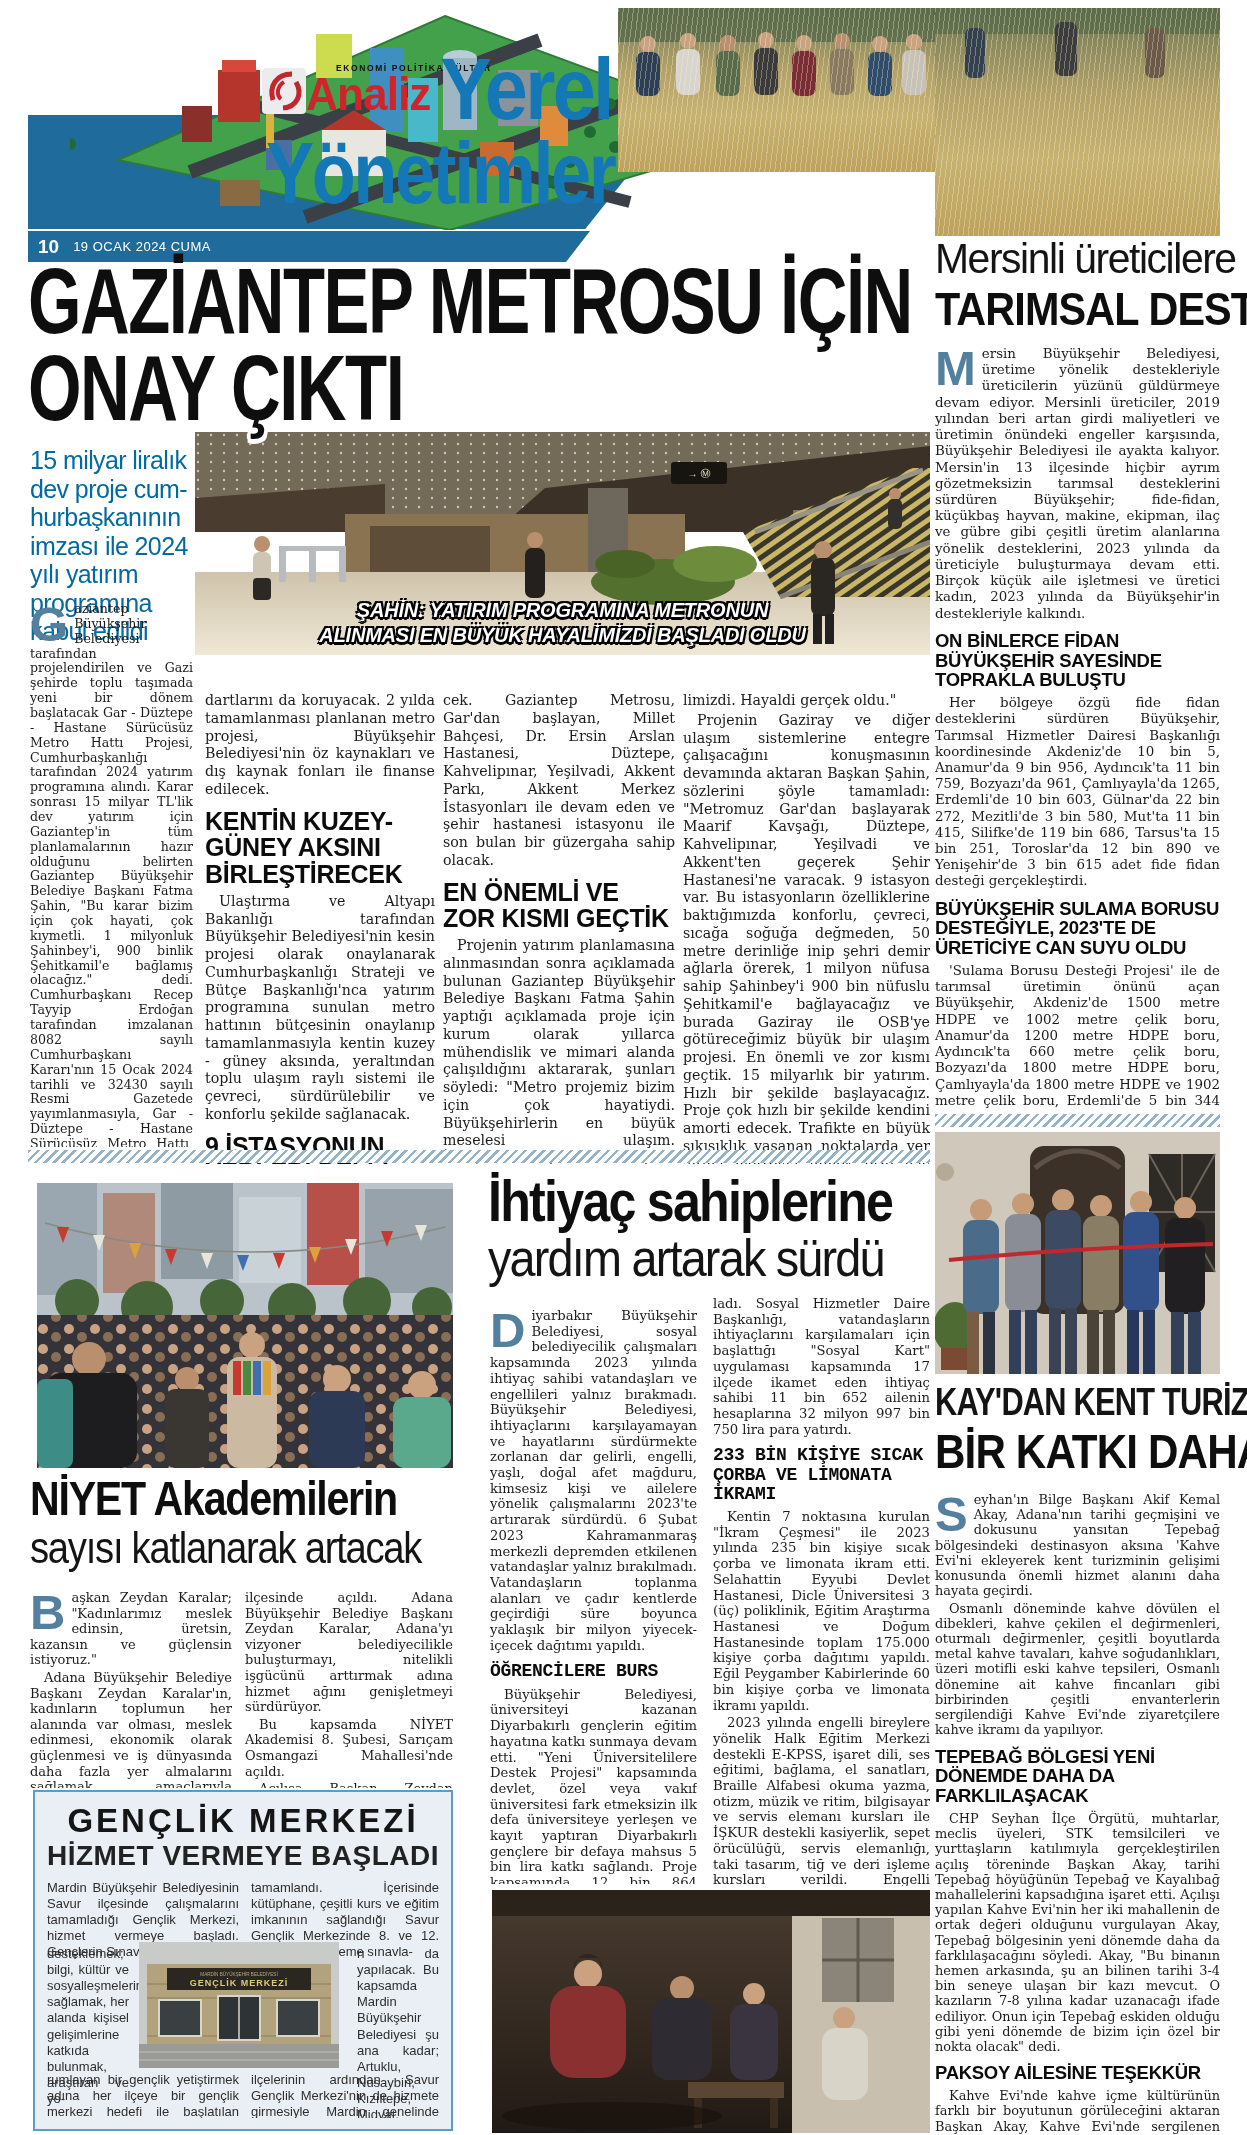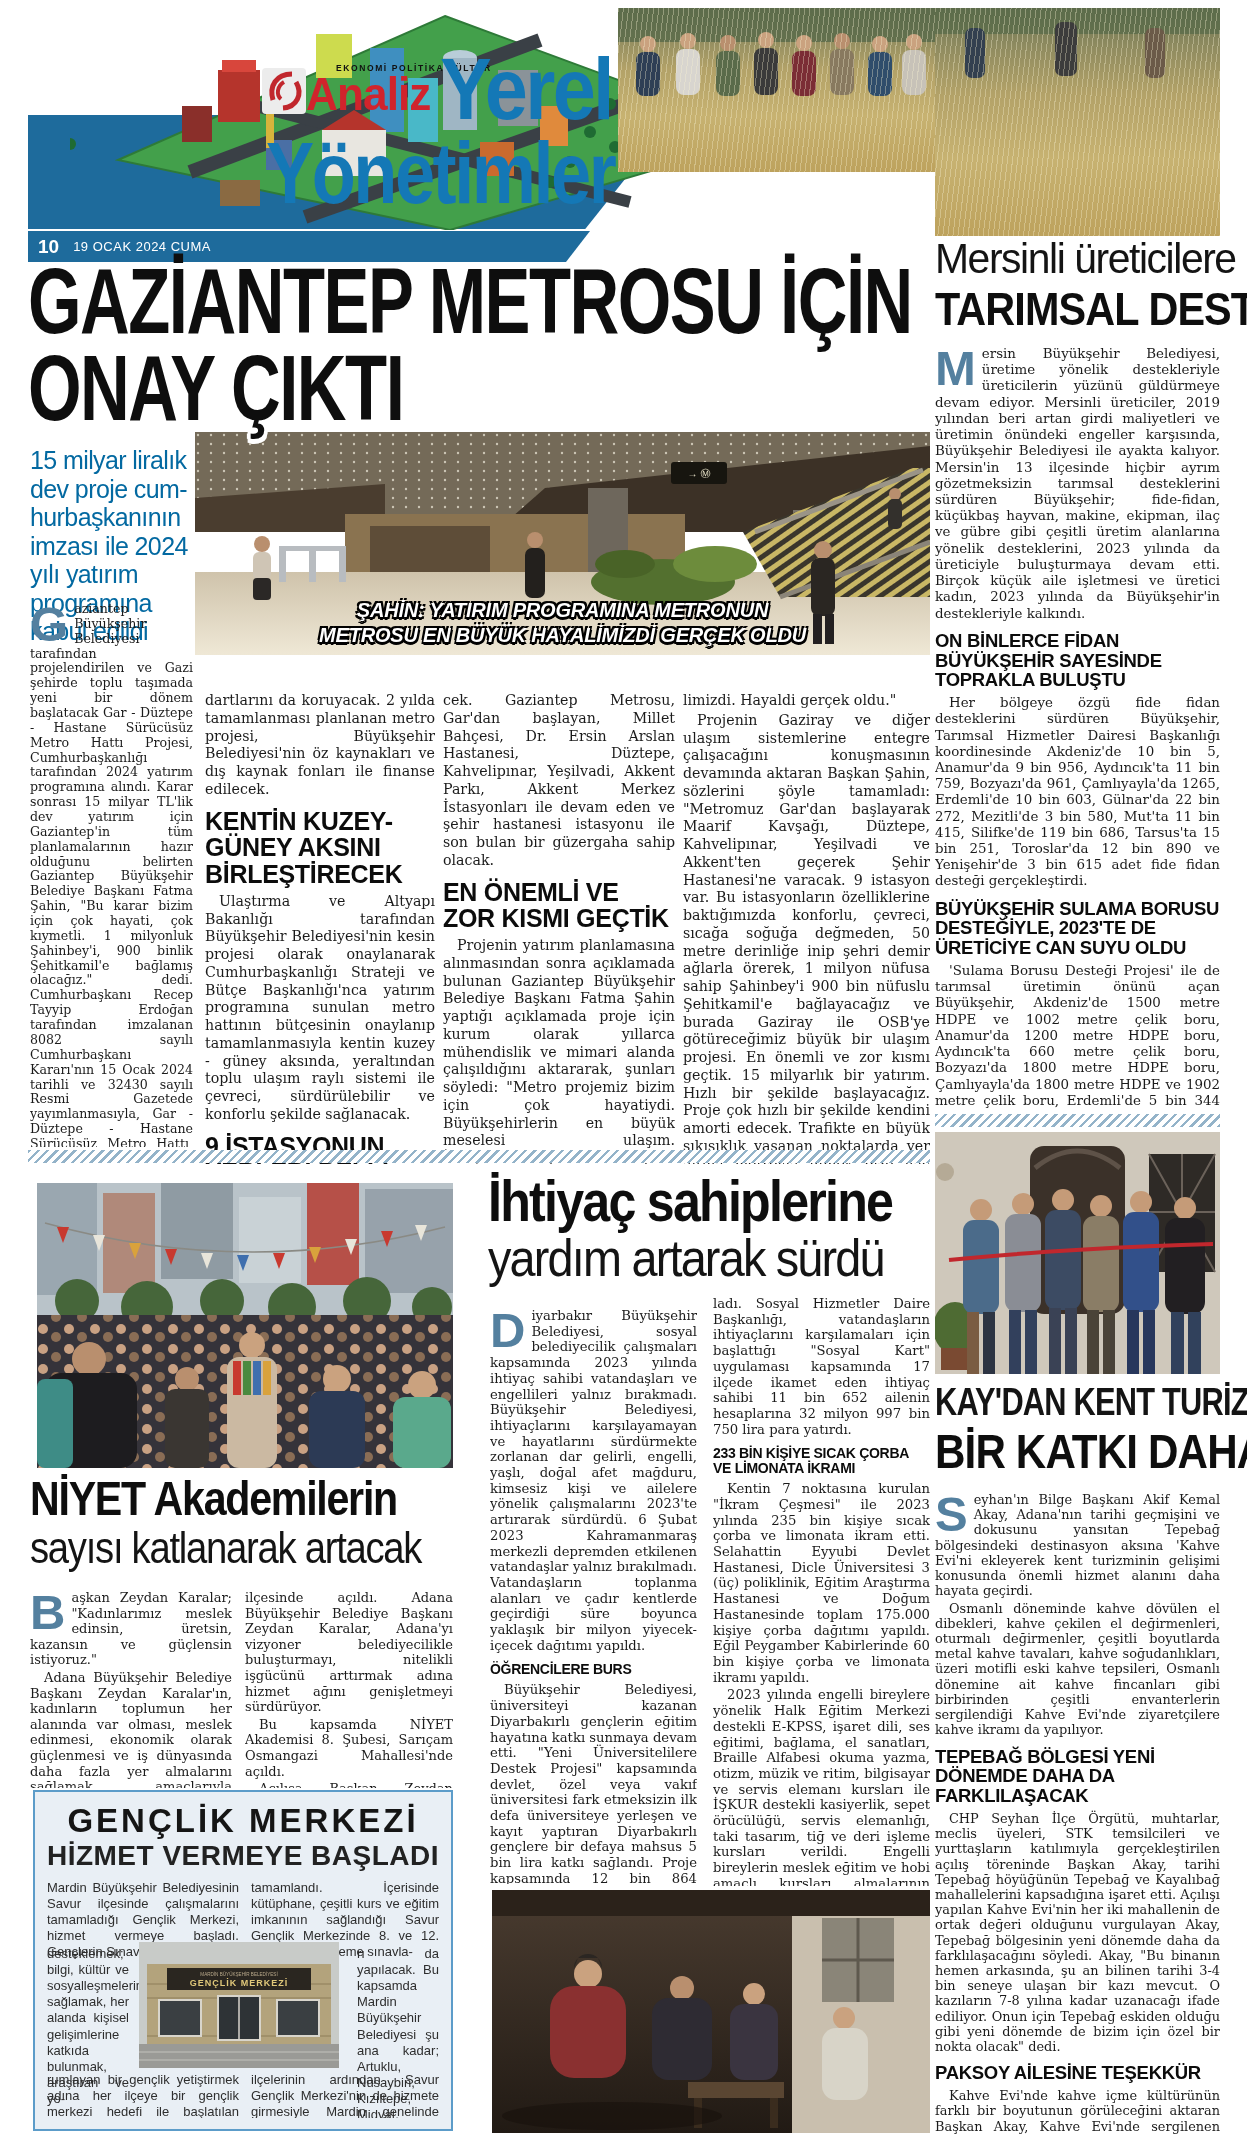--- a/index.html
+++ b/index.html
@@ -39,21 +39,21 @@
   .bp{margin:0 0 2px 0;font-family:"DejaVu Serif",serif;color:#1b1b1b;text-indent:14px;}
   .bp.nd{text-indent:0;}
   .shead{font-family:"Liberation Sans",sans-serif;font-weight:bold;color:#0c0c0c;
          letter-spacing:-.3px;line-height:1.07;margin:9px 0 5px 0;text-align:left;}
   .dcap{float:left;font-family:"Liberation Sans",sans-serif;font-weight:bold;
         color:#54809f;font-size:49px;line-height:.8;padding:3px 6px 0 0;}
   
   .m-col1{font-size:12.6px;line-height:1.18;}
   .m-col{font-size:14.2px;line-height:1.25;margin-top:16px;}   .m-col .shead{font-size:25px;}
   .r-col{font-size:13.4px;line-height:1.21;}   .r-col .shead{font-size:18.5px;}
-  .i-col{font-size:13.2px;line-height:1.19;}   .i-col .shead{font-size:14px;}
+  .i-col{font-size:13.2px;line-height:1.19;}   .i-col .shead{font-size:18px;font-family:Liberation Mono, monospace;}
   .n-col{font-size:13px;line-height:1.2;}
   .g-col{font-size:13px;line-height:1.24;font-family:"Liberation Sans",sans-serif;color:#2e2e2e;}
 
   
   .hatch{height:13px;background:repeating-linear-gradient(135deg,#93b3c9 0 2.5px,#ffffff 2.5px 6.5px);}
 
   
   .photo{position:absolute;overflow:hidden;}
   .field{background:linear-gradient(180deg,#68704f 0%,#8d8a5f 16%,#b3a268 38%,#c7b271 66%,#bda25d 100%);}
   .field:after{content:"";position:absolute;inset:0;
@@ -219,21 +219,21 @@
       <rect x="618" y="182" width="9" height="30" fill="#232021"></rect>
       <rect x="630" y="182" width="9" height="30" fill="#232021"></rect>
       <circle cx="700" cy="62" r="6" fill="#b98f6e"></circle>
       <rect x="693" y="67" width="14" height="30" rx="5" fill="#33302c"></rect>
       <rect x="940" y="0" width="0" height="0" fill="none"></rect>
       <rect x="476" y="30" width="56" height="22" rx="3" fill="#17150f"></rect>
       <text x="504" y="45" font-size="10" fill="#e8e2c8" text-anchor="middle" font-family="sans-serif">→ Ⓜ</text>
     </svg>
     <div class="caption">
       <div>ŞAHİN: YATIRIM PROGRAMINA METRONUN</div>
-      <div>METROSU EN BÜYÜK HAYALİMİZDİ GERÇEK OLDU</div>
+      <div>ALINMASI EN BÜYÜK HAYALİMİZDİ BAŞLADI OLDU</div>
     </div>
   </div>
 
   <div class="abs deck">15 milyar liralık dev proje cum­hurbaşkanının imzası ile 2024 yılı yatırım programı­na kabul edildi</div>
   <div class="bcol m-col1" style="left:30px;top:602px;width:163px;height:545px;">
       <p class="bp nd"><span class="dcap">G</span>aziantep Büyükşehir Belediyesi tarafından projelendirilen ve Gazi şehirde toplu taşımada yeni bir dönem başlatacak Gar - Düztepe - Hastane Sürücüsüz Metro Hattı Projesi, Cumhurbaşkanlığı tarafından 2024 yatırım programına alındı. Karar sonrası 15 milyar TL'lik dev yatırım için Gaziantep'in tüm planlamalarının hazır olduğunu belirten Gaziantep Büyükşehir Belediye Başkanı Fatma Şahin, "Bu karar bizim için çok hayati, çok kıymetli. 1 milyonluk Şahinbey'i, 900 binlik Şehitkamil'e bağlamış olacağız." dedi. Cumhurbaşkanı Recep Tayyip Erdoğan tarafından imzalanan 8082 sayılı Cumhurbaşkanı Kararı'nın 15 Ocak 2024 tarihli ve 32430 sayılı Resmi Gazetede yayımlanmasıyla, Gar - Düztepe - Hastane Sürücüsüz Metro Hattı, 2024 Yılı Yatırım Programı'nda yer aldı.</p>
     </div>
   <div class="bcol m-col" style="left:205px;top:676px;width:230px;height:472px;">
       <p class="bp nd">dartlarını da koruyacak. 2 yılda tamamlanması planlanan metro projesi, Büyükşehir Belediyesi'nin öz kaynakları ve dış kaynak fonları ile finanse edilecek.</p>
       <div class="shead">KENTİN KUZEY- GÜNEY AKSINI BİRLEŞTİRECEK</div>

